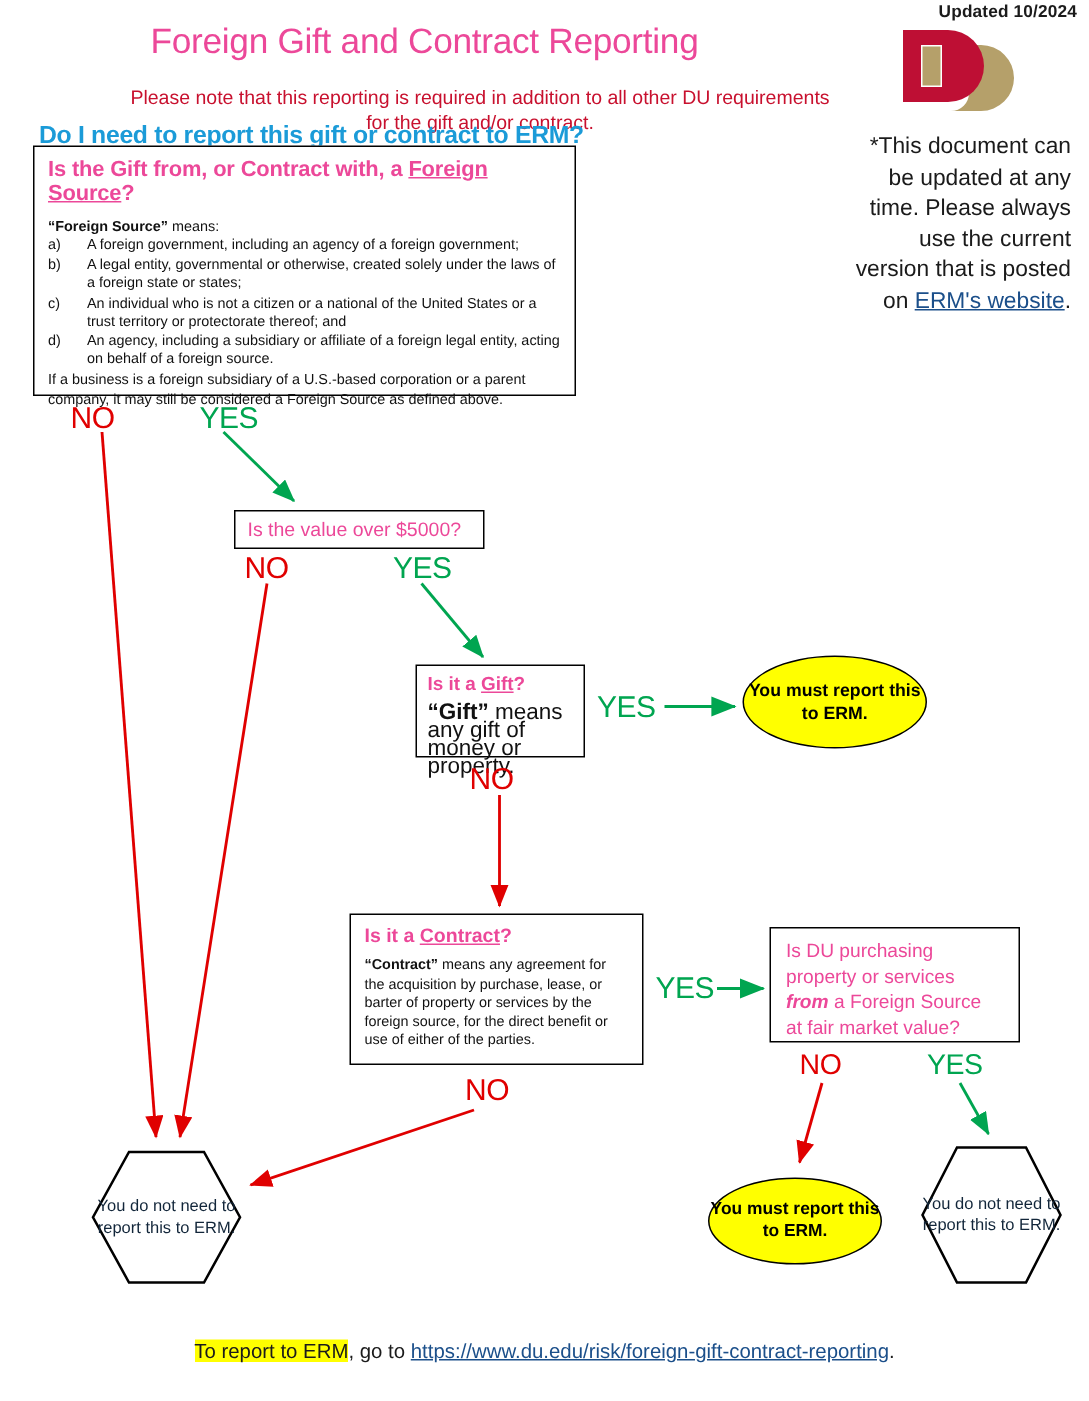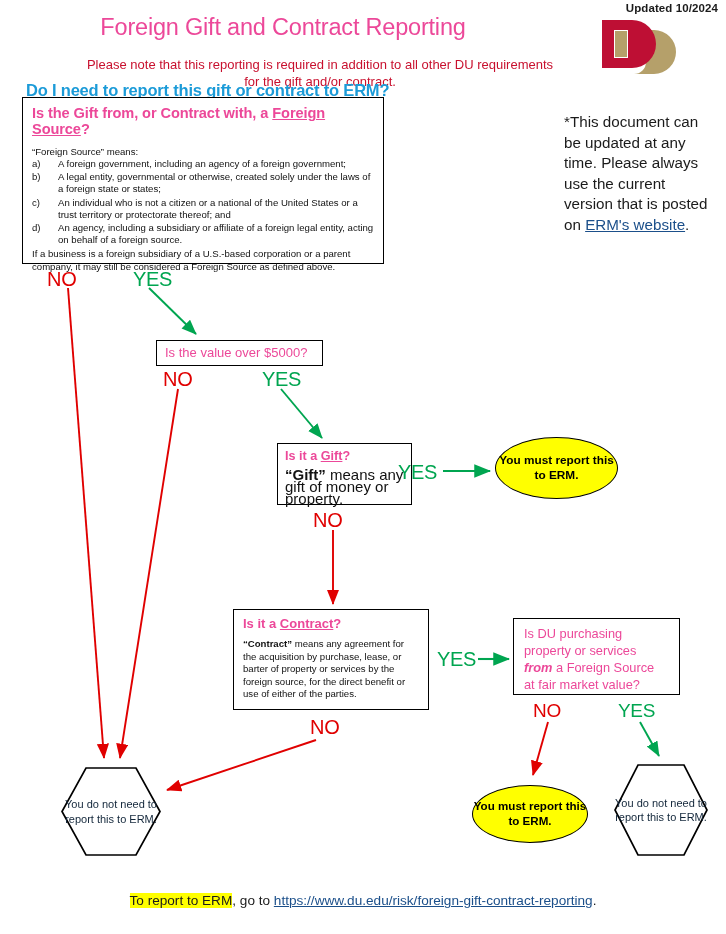--- a/index.html
+++ b/index.html
@@ -10,41 +10,41 @@
   }
   .abs{position:absolute;}
   
   #updated{right:8px;top:2px;font-size:11.5px;color:#1b1b1b;font-weight:600;letter-spacing:.1px;}
   #doc-title{left:0;top:14px;width:566px;text-align:center;font-size:23.5px;color:#ec4899;font-weight:400;letter-spacing:-.2px;}
   #doc-subtitle{left:85px;top:56px;width:470px;text-align:center;font-size:13px;line-height:17px;color:#c8102e;}
   #section-heading{left:26px;top:81px;font-size:16.5px;font-weight:bold;color:#1b9bd8;letter-spacing:-.2px;}
   
   #du-logo{left:598px;top:16px;width:80px;height:72px;}
   
-  #side-note{right:12px;top:88px;width:150px;text-align:left;font-size:15.2px;line-height:20.5px;color:#1b1b1b;margin-top:24px;}
+  #side-note{right:12px;top:88px;width:150px;text-align:right;font-size:15.2px;line-height:20.5px;color:#1b1b1b;}
   #side-note .lnk{color:#1b4f8a;text-decoration:underline;}
   
   .box{border:1.4px solid #000;background:#fff;box-sizing:border-box;}
   .q{color:#ec4899;font-weight:600;}
   .defn{color:#12263a;}
   
   #box-foreign{left:22px;top:97px;width:362px;height:167px;padding:7px 9px 6px 9px;}
   #box-foreign .q{font-size:14.6px;letter-spacing:-.1px;}
   #box-foreign .q u{text-decoration:underline;font-weight:700;}
   #fs-lead{margin-top:9px;font-size:9.6px;color:#111;}
-  #fs-lead b{font-weight:normal;}
+  #fs-lead b{font-weight:bold;}
   .fs-row{display:flex;font-size:9.6px;line-height:12.2px;color:#111;margin-top:1px;}
   .fs-row .mk{width:26px;flex:none;}
   .fs-row .tx{flex:1;}
   #fs-tail{font-size:9.6px;line-height:12.2px;color:#111;margin-top:2px;}
   
   #box-value{left:156px;top:340px;width:167px;height:26px;padding:4px 0 0 8px;}
   #box-value .q{font-size:13px;font-weight:500;}
   
-  #box-gift{left:277px;top:443px;width:135px;height:62px;padding:5px 7px;}
+  #box-gift{left:277px;top:443px;width:113px;height:62px;padding:5px 7px;}
   #box-gift .q{font-size:12.6px;}
   #box-gift .q u{text-decoration:underline;font-weight:700;}
   #box-gift .defn{font-size:15px;line-height:12px;margin-top:6px;color:#111;}
   #box-gift .defn b{font-weight:bold;}
   
   #box-contract{left:233px;top:609px;width:196px;height:101px;padding:6px 9px;}
   #box-contract .q{font-size:13px;}
   #box-contract .q u{text-decoration:underline;font-weight:700;}
   #box-contract .defn{font-size:9.6px;line-height:12.6px;margin-top:7px;color:#111;}
   #box-contract .defn b{font-weight:bold;}

